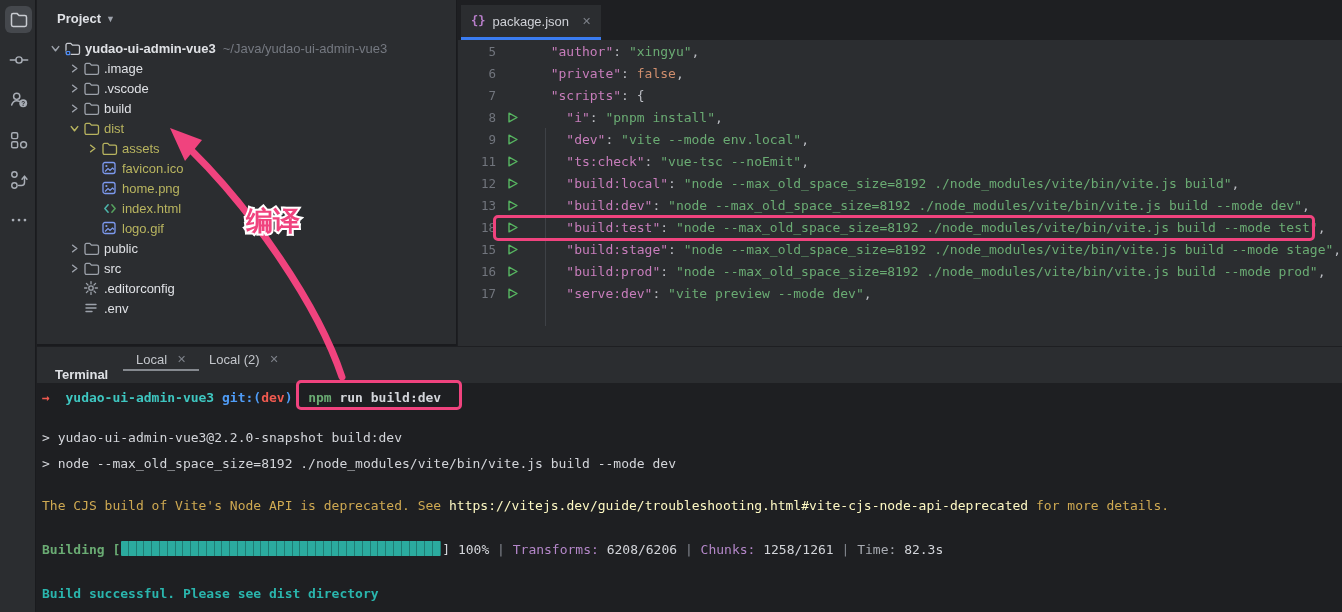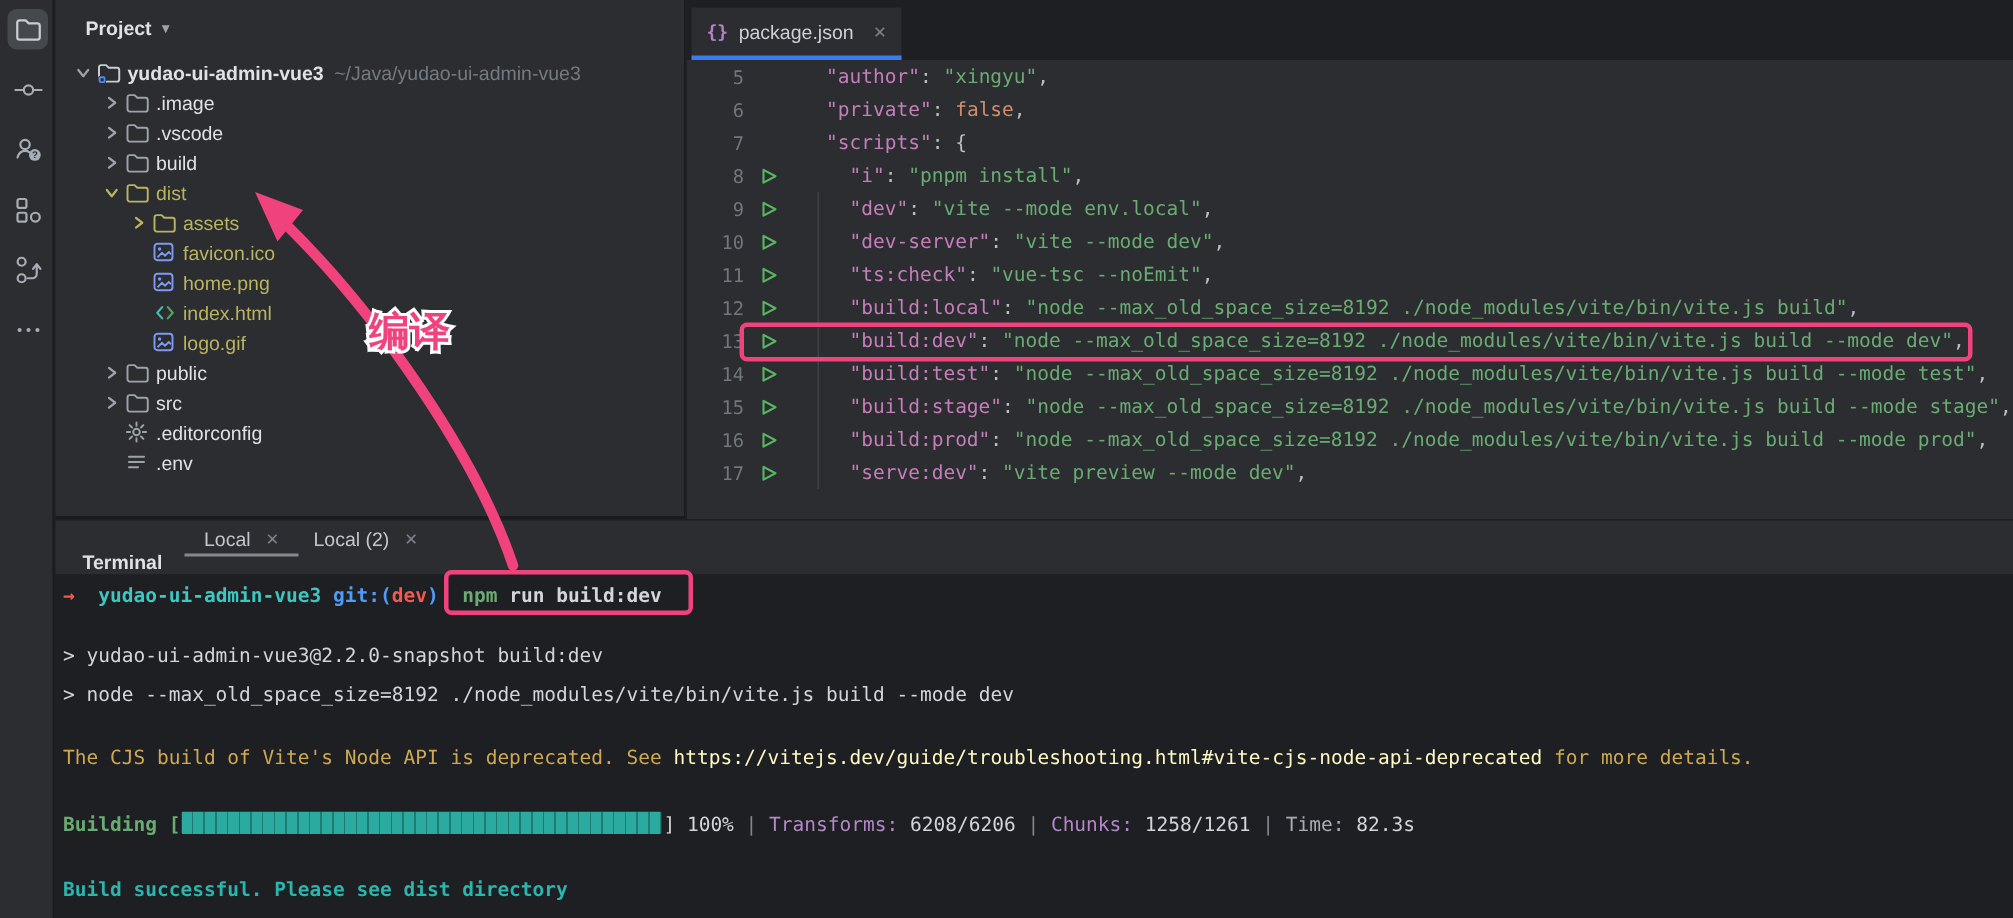--- a/index.html
+++ b/index.html
@@ -345,33 +345,30 @@
       <div>
           <div class="cl"><span class="lnum">5</span><span class="lrun"></span><span class="ltext"><span class="tok-p">  </span><span class="tok-k">"author"</span><span class="tok-p">: </span><span class="tok-s">"xingyu"</span><span class="tok-p">,</span></span></div>
           <div class="cl"><span class="lnum">6</span><span class="lrun"></span><span class="ltext"><span class="tok-p">  </span><span class="tok-k">"private"</span><span class="tok-p">: </span><span class="tok-b">false</span><span class="tok-p">,</span></span></div>
           <div class="cl"><span class="lnum">7</span><span class="lrun"></span><span class="ltext"><span class="tok-p">  </span><span class="tok-k">"scripts"</span><span class="tok-p">: {</span></span></div>
           <div class="cl"><span class="lnum">8</span><span class="lrun"><svg width="13" height="13" viewBox="0 0 13 13">
                 <path d="M3 2.2l8 4.3-8 4.3z" fill="none" stroke="#57b661" stroke-width="1.4" stroke-linejoin="round"></path>
               </svg></span><span class="ltext"><span class="tok-p">    </span><span class="tok-k">"i"</span><span class="tok-p">: </span><span class="tok-s">"pnpm install"</span><span class="tok-p">,</span></span></div>
           <div class="cl"><span class="lnum">9</span><span class="lrun"><svg width="13" height="13" viewBox="0 0 13 13">
                 <path d="M3 2.2l8 4.3-8 4.3z" fill="none" stroke="#57b661" stroke-width="1.4" stroke-linejoin="round"></path>
               </svg></span><span class="ltext"><span class="tok-p">    </span><span class="tok-k">"dev"</span><span class="tok-p">: </span><span class="tok-s">"vite --mode env.local"</span><span class="tok-p">,</span></span></div>
-          <div class="cl"><span class="lnum">10</span><span class="lrun"><svg width="13" height="13" viewBox="0 0 13 13">
-                <path d="M3 2.2l8 4.3-8 4.3z" fill="none" stroke="#57b661" stroke-width="1.4" stroke-linejoin="round"></path>
-              </svg></span><span class="ltext"><span class="tok-p">    </span><span class="tok-k">"dev-server"</span><span class="tok-p">: </span><span class="tok-s">"vite --mode dev"</span><span class="tok-p">,</span></span></div>
           <div class="cl"><span class="lnum">11</span><span class="lrun"><svg width="13" height="13" viewBox="0 0 13 13">
                 <path d="M3 2.2l8 4.3-8 4.3z" fill="none" stroke="#57b661" stroke-width="1.4" stroke-linejoin="round"></path>
               </svg></span><span class="ltext"><span class="tok-p">    </span><span class="tok-k">"ts:check"</span><span class="tok-p">: </span><span class="tok-s">"vue-tsc --noEmit"</span><span class="tok-p">,</span></span></div>
           <div class="cl"><span class="lnum">12</span><span class="lrun"><svg width="13" height="13" viewBox="0 0 13 13">
                 <path d="M3 2.2l8 4.3-8 4.3z" fill="none" stroke="#57b661" stroke-width="1.4" stroke-linejoin="round"></path>
               </svg></span><span class="ltext"><span class="tok-p">    </span><span class="tok-k">"build:local"</span><span class="tok-p">: </span><span class="tok-s">"node --max_old_space_size=8192 ./node_modules/vite/bin/vite.js build"</span><span class="tok-p">,</span></span></div>
           <div class="cl"><span class="lnum">13</span><span class="lrun"><svg width="13" height="13" viewBox="0 0 13 13">
                 <path d="M3 2.2l8 4.3-8 4.3z" fill="none" stroke="#57b661" stroke-width="1.4" stroke-linejoin="round"></path>
               </svg></span><span class="ltext"><span class="tok-p">    </span><span class="tok-k">"build:dev"</span><span class="tok-p">: </span><span class="tok-s">"node --max_old_space_size=8192 ./node_modules/vite/bin/vite.js build --mode dev"</span><span class="tok-p">,</span></span></div>
-          <div class="cl"><span class="lnum">14</span><span class="lrun"><svg width="13" height="13" viewBox="0 0 13 13">
+          <div class="cl"><span class="lnum">18</span><span class="lrun"><svg width="13" height="13" viewBox="0 0 13 13">
                 <path d="M3 2.2l8 4.3-8 4.3z" fill="none" stroke="#57b661" stroke-width="1.4" stroke-linejoin="round"></path>
               </svg></span><span class="ltext"><span class="tok-p">    </span><span class="tok-k">"build:test"</span><span class="tok-p">: </span><span class="tok-s">"node --max_old_space_size=8192 ./node_modules/vite/bin/vite.js build --mode test"</span><span class="tok-p">,</span></span></div>
           <div class="cl"><span class="lnum">15</span><span class="lrun"><svg width="13" height="13" viewBox="0 0 13 13">
                 <path d="M3 2.2l8 4.3-8 4.3z" fill="none" stroke="#57b661" stroke-width="1.4" stroke-linejoin="round"></path>
               </svg></span><span class="ltext"><span class="tok-p">    </span><span class="tok-k">"build:stage"</span><span class="tok-p">: </span><span class="tok-s">"node --max_old_space_size=8192 ./node_modules/vite/bin/vite.js build --mode stage"</span><span class="tok-p">,</span></span></div>
           <div class="cl"><span class="lnum">16</span><span class="lrun"><svg width="13" height="13" viewBox="0 0 13 13">
                 <path d="M3 2.2l8 4.3-8 4.3z" fill="none" stroke="#57b661" stroke-width="1.4" stroke-linejoin="round"></path>
               </svg></span><span class="ltext"><span class="tok-p">    </span><span class="tok-k">"build:prod"</span><span class="tok-p">: </span><span class="tok-s">"node --max_old_space_size=8192 ./node_modules/vite/bin/vite.js build --mode prod"</span><span class="tok-p">,</span></span></div>
           <div class="cl"><span class="lnum">17</span><span class="lrun"><svg width="13" height="13" viewBox="0 0 13 13">
                 <path d="M3 2.2l8 4.3-8 4.3z" fill="none" stroke="#57b661" stroke-width="1.4" stroke-linejoin="round"></path>

